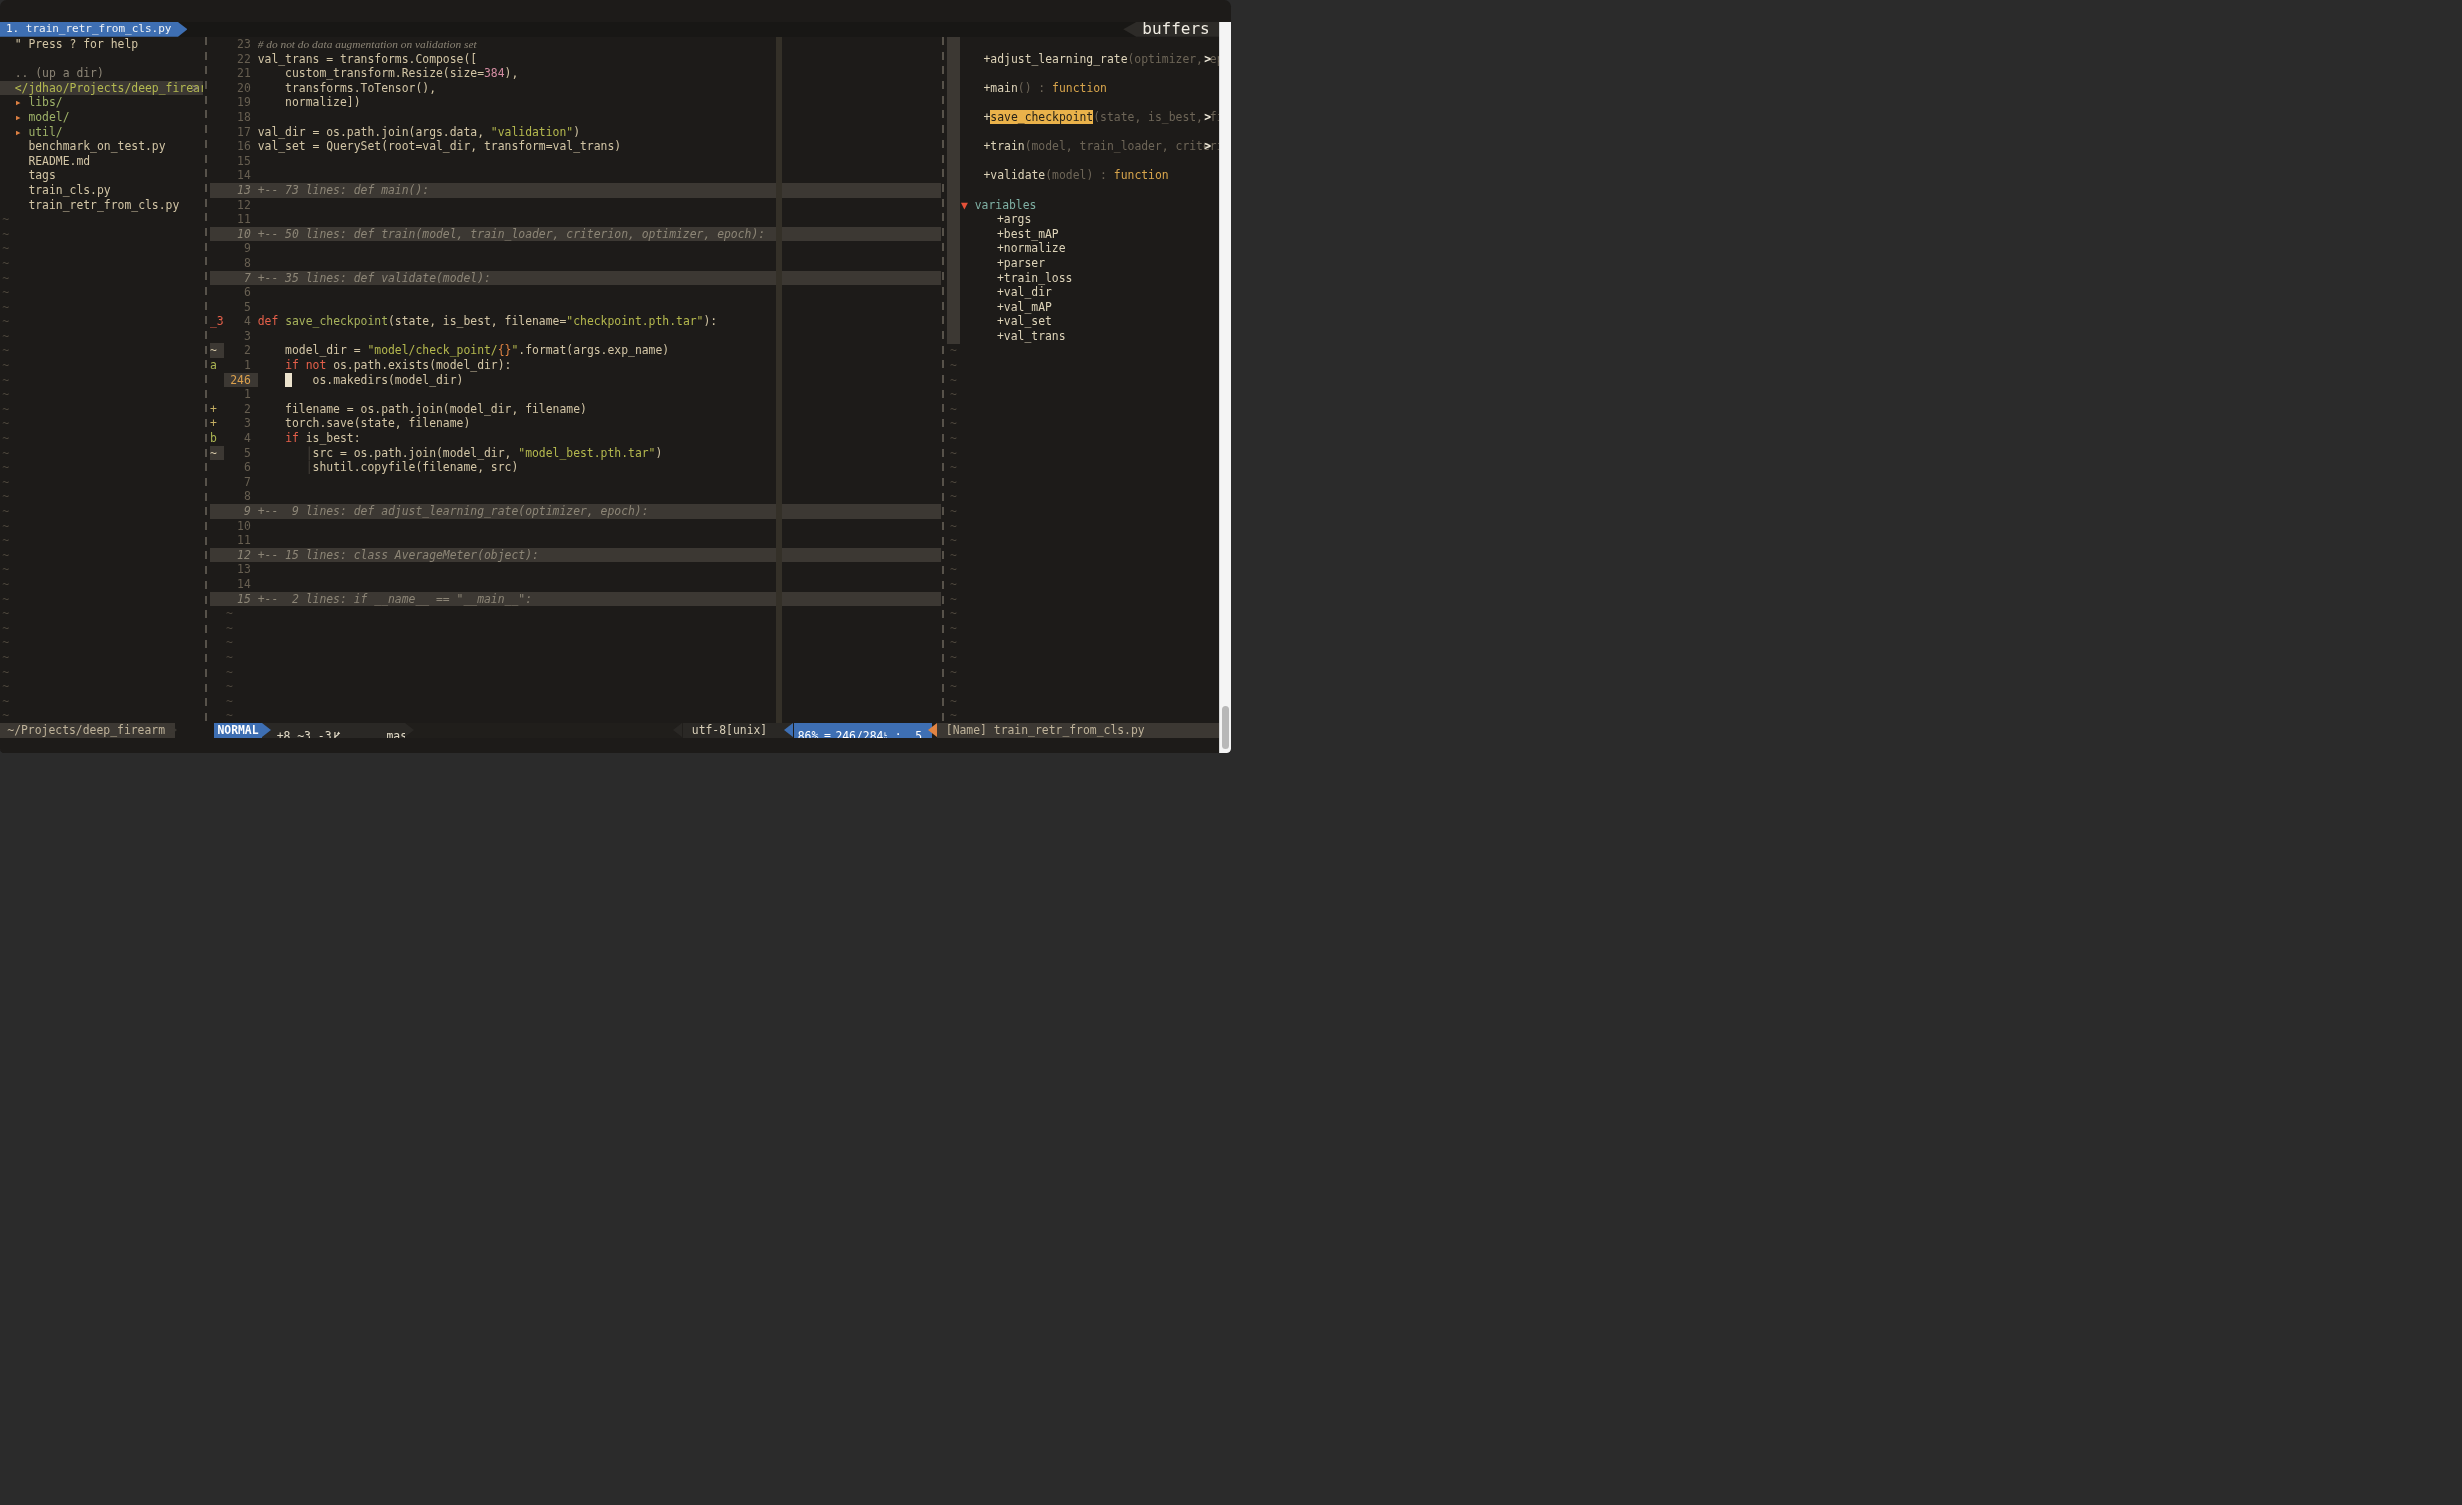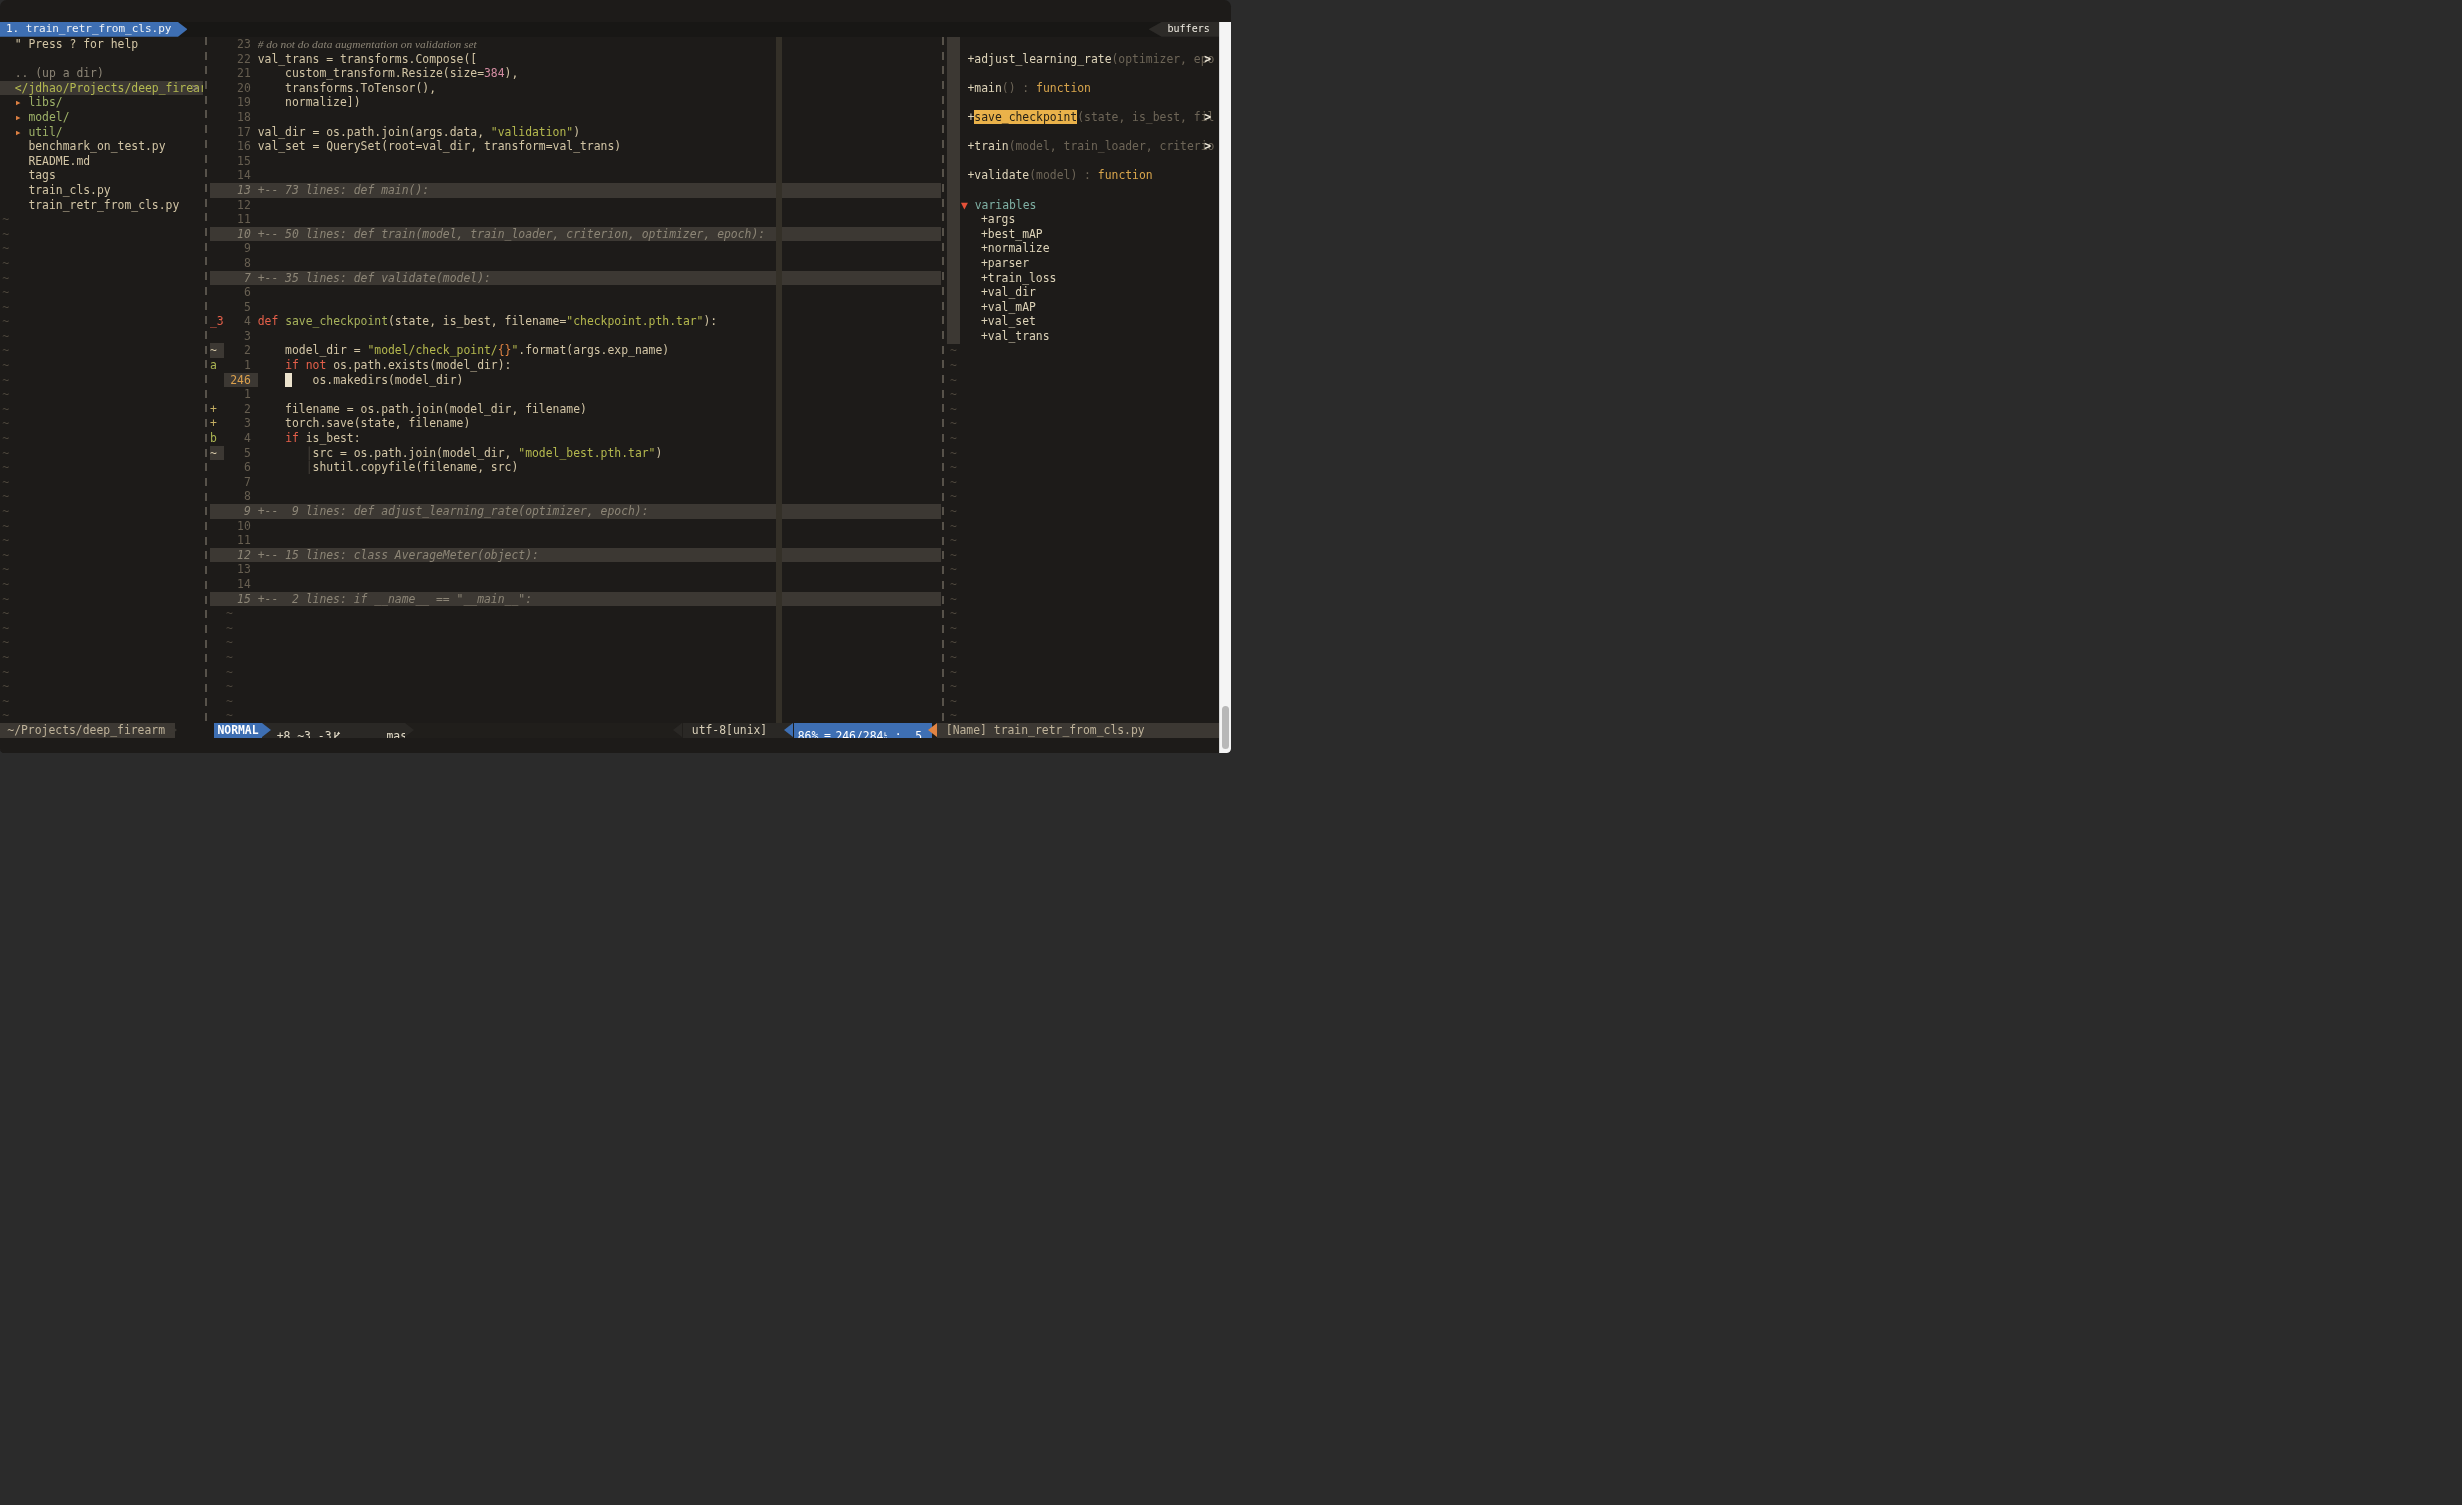--- a/index.html
+++ b/index.html
@@ -17,21 +17,21 @@
   .title{position:absolute;left:0;right:0;top:0;height:22px;line-height:22px;text-align:center;
     color:#3b3b3b;font-size:9.5px;font-weight:bold;}
   .title .sp{margin:0 6.6px;}
   .tshortcut{position:absolute;right:6.6px;top:0;height:22px;line-height:22px;color:#4a4a4a;font-size:9.5px;font-weight:bold;}
   
   .tabline{position:absolute;left:0;top:22px;width:100%;height:14.7px;background:#181715;}
   .tab{position:absolute;left:0;top:0;height:14.7px;line-height:14.7px;background:#3e6fb3;color:#f2f4f6;
     font-size:11px;padding:0 16px 0 5.9px;
     clip-path:polygon(0 0,calc(100% - 9.5px) 0,100% 50%,calc(100% - 9.5px) 100%,0 100%);}
   .bufferslabel{position:absolute;right:11px;top:0;height:14.7px;line-height:14.7px;background:#2d2b28;color:#f0ece2;
-    font-size:10px;padding:0 10.3px 0 19px;
+    font-size:16px;padding:0 10.3px 0 19px;
     clip-path:polygon(0 50%,13px 0,100% 0,100% 100%,13px 100%);}
   
   .win{position:absolute;top:37px;height:687px;overflow:hidden;}
   .row{height:14.6px;line-height:14.6px;font-size:11.4px;white-space:pre;color:#d2c5a5;}
   .row.fold{background:#3c3833;color:#8c8576;font-style:italic;}
   .c-fold{color:#8c8576;margin-top:9px;}
   .c-fln{color:#8c8576;display:inline-block;width:34px;text-align:right;white-space:pre;}
   .c-sg{display:inline-block;width:13.7px;white-space:pre;}
   .c-sgR{display:inline-block;width:13.7px;color:#e5604a;}
   .c-sgG{display:inline-block;width:13.7px;color:#aab452;}
@@ -67,21 +67,21 @@
   .colorcolumn{position:absolute;left:566px;top:0;width:5.5px;height:687px;background:#343028;}
   
   #editor{left:210px;width:731px;}
   
   #tagbar{left:947px;width:273px;}
   #tagbar .row{padding-left:20.5px;position:relative;}
   #tagbar .row.thdr{padding-left:14px;}
   #tagbar .row.tchild{padding-left:34px;}
   #tagbar .row.tr{padding-left:2.9px;}
   .tagband{position:absolute;left:0;top:0;width:13px;height:307px;background:#3c3833;}
-  .c-tg{color:#ddd3b8;}
+  .c-tg{color:#ddd3b8;margin-left:16px;}
   .c-tghl{color:#272217;background:#eab24a;}
   .c-sig{color:#6d6557;}
   .c-knd{color:#d8a54c;}
   .c-hico{color:#e55138;}
   .c-hdr{color:#7fb0a4;}
   .c-trunc{position:absolute;right:8.8px;color:#efe9da;font-weight:bold;}
   .c-trunc.ntr{right:4.4px;color:#8c8576;font-weight:normal;}
   
   .statusline{position:absolute;left:0;top:723px;width:100%;height:14.6px;background:#1d1b19;font-size:11.4px;}
   .statusline .seg{position:absolute;top:0;height:27px;line-height:14.6px;white-space:pre;}

